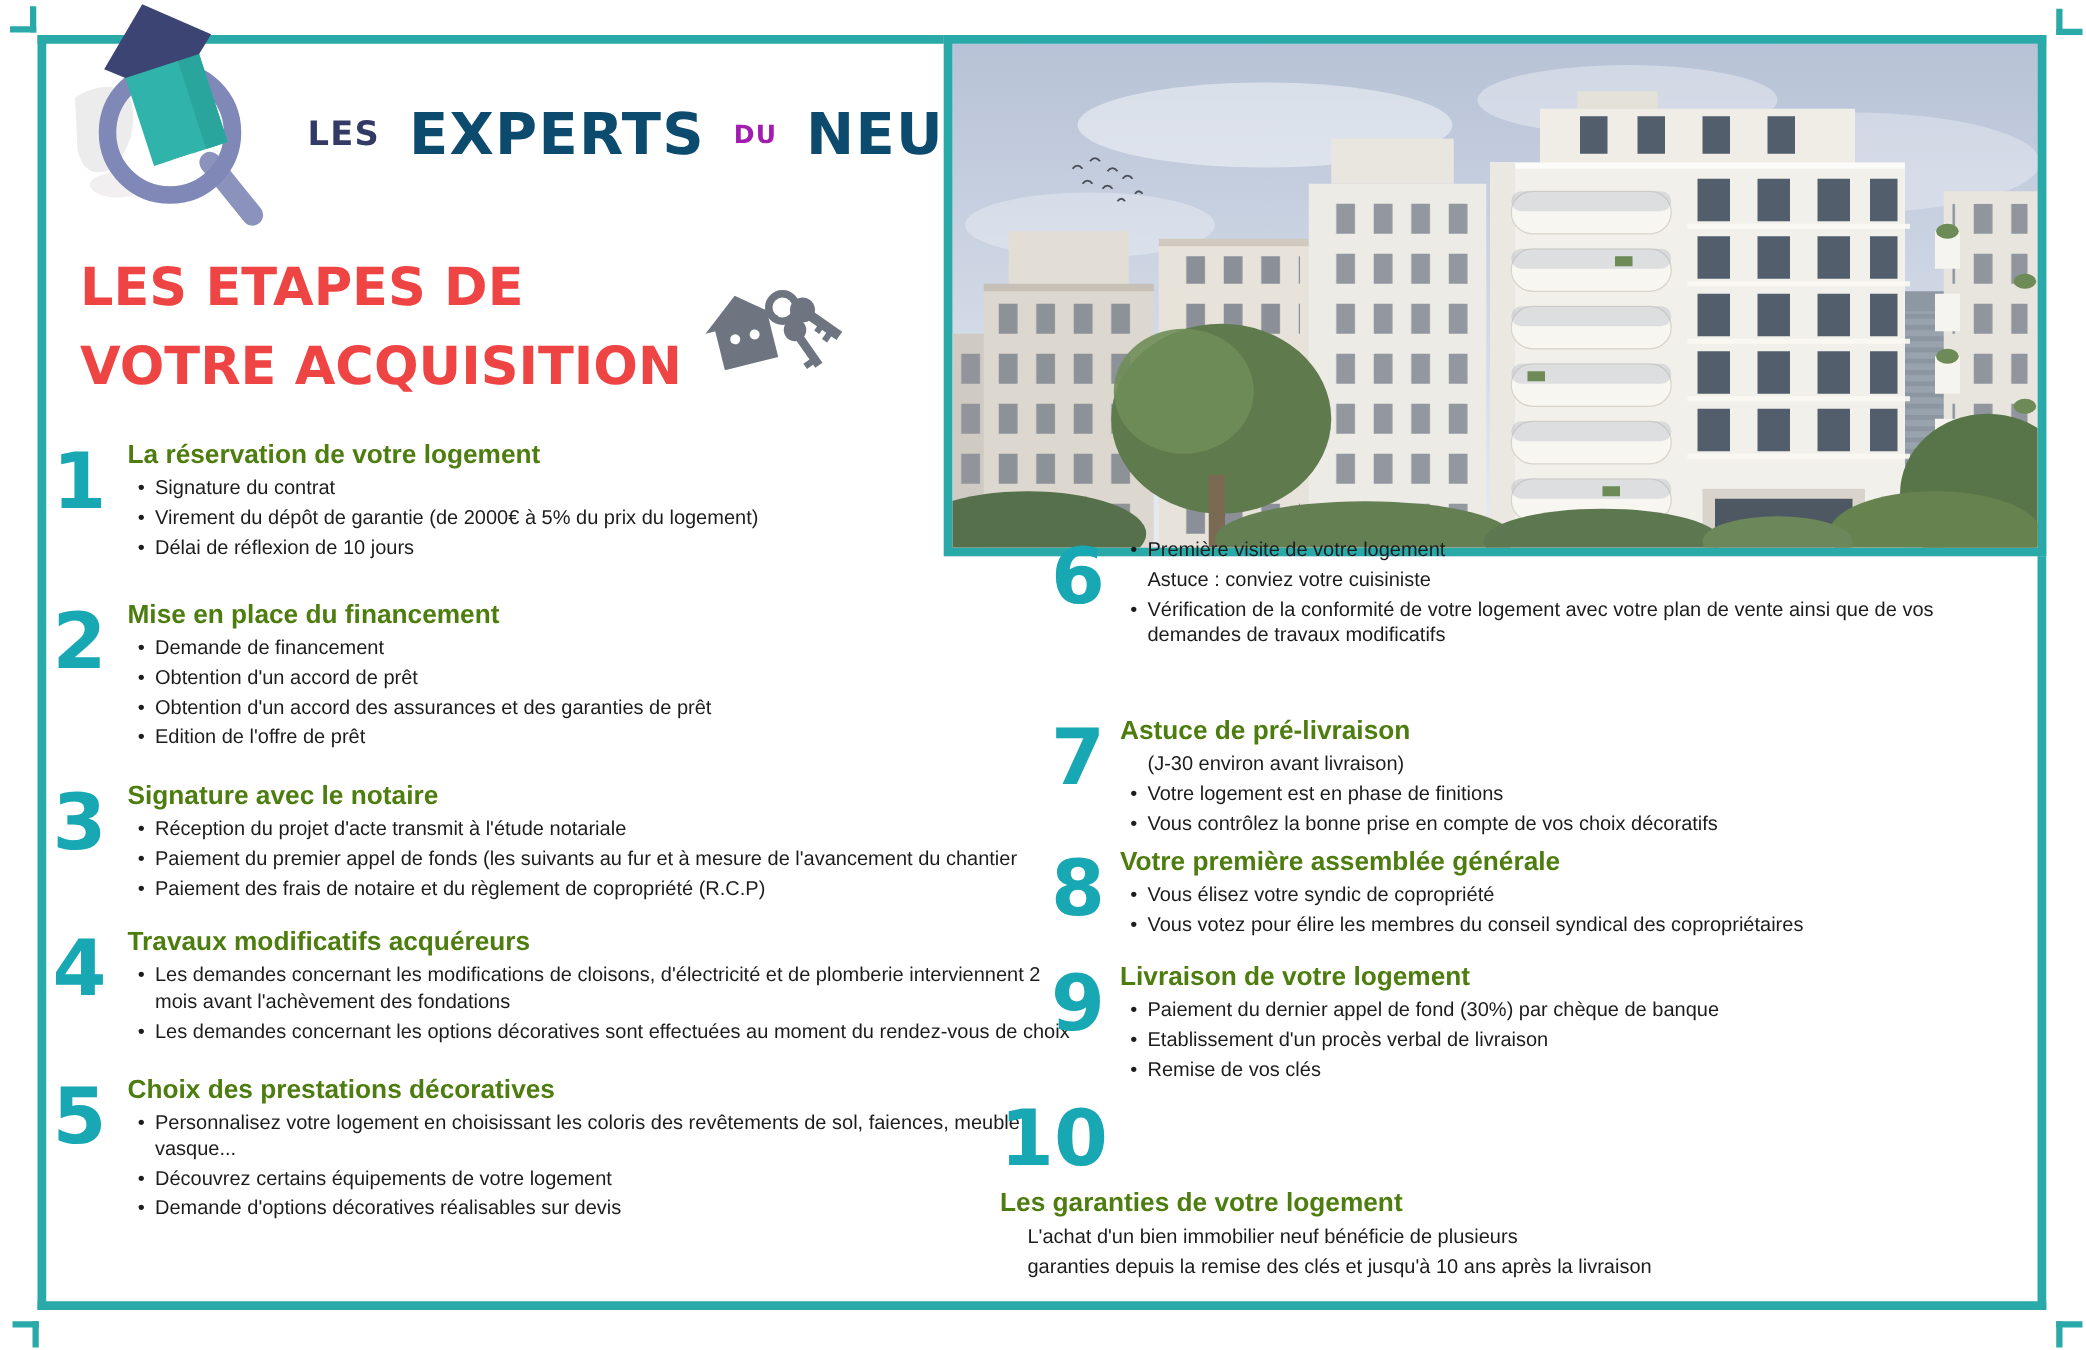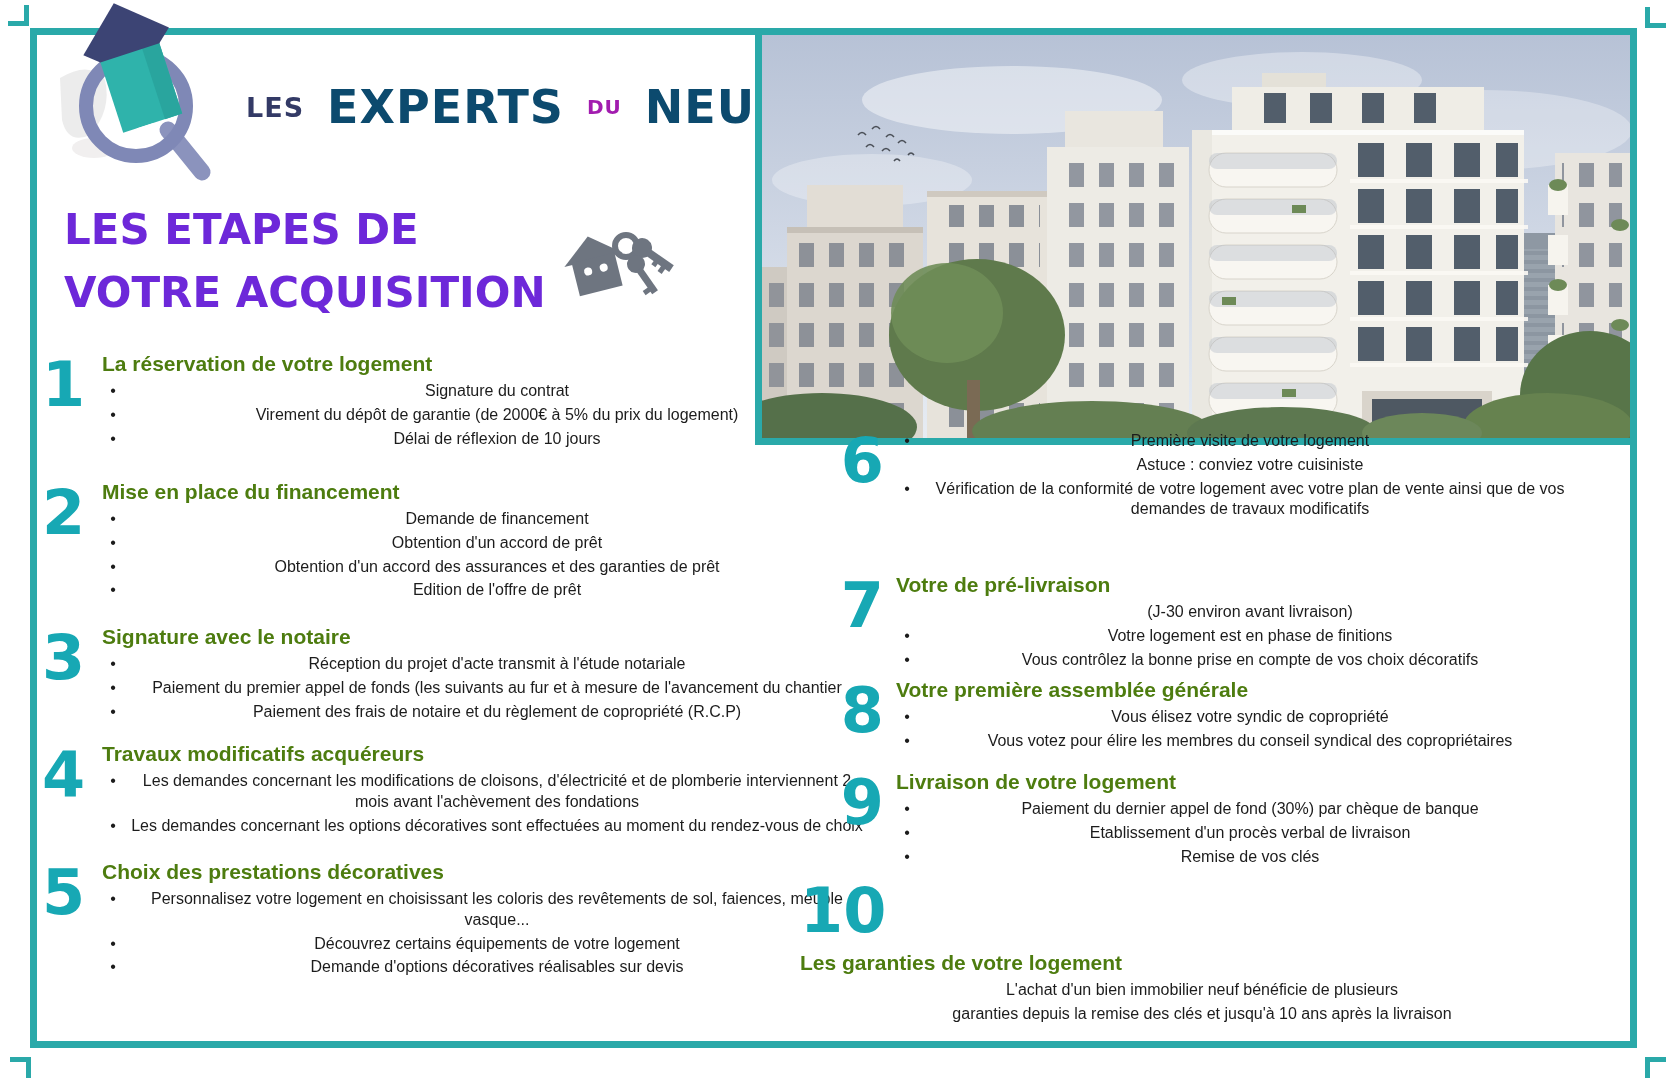--- a/index.html
+++ b/index.html
@@ -21,42 +21,42 @@
   
   .logo-icon{position:absolute;left:50px;top:0px;width:168px;height:188px;}
   .logo-text{position:absolute;left:222px;top:80px;display:flex;align-items:center;gap:23px;
              font-family:"DejaVu Sans",sans-serif;font-weight:700;letter-spacing:1px;margin-left:24px;}
   .lt-small{font-size:27px;color:#333a66;}
   .lt-big{font-size:46px;color:#0c4a6e;}
   .lt-tiny{font-size:20px;color:#a21caf;}
 
   
   .title{position:absolute;left:64px;top:198px;font-family:"DejaVu Sans",sans-serif;
-         font-weight:700;font-size:42px;line-height:63px;color:#6d28d9;}
+         font-weight:700;font-size:42px;line-height:63px;color:#ef4444;}
   .keys-icon{position:absolute;left:556px;top:220px;width:122px;height:96px;}
 
   
   .photo{position:absolute;left:755px;top:28px;width:882px;height:417px;
          border:7px solid #2aa9a9;box-sizing:border-box;background:#cfd8e4;}
   .photo svg{display:block;width:100%;height:100%;}
 
   
   .step{position:absolute;display:flex;gap:10px;}
   .num{font-family:"DejaVu Sans",sans-serif;font-weight:800;font-size:62px;line-height:0.95;
        color:#17a8b4;margin-top:4px;flex:none;}
   .sl{width:828px;}
   .sl .num{width:50px;}
   .sr{width:782px;}
   .sr .num{width:84px;text-align:right;padding-right:2px;}
   .body{flex:1;min-width:0;}
   .h{font-size:21px;font-weight:700;color:#4d7c0f;margin-bottom:5px;}
   .li{display:flex;font-size:16px;line-height:1.3;color:#1c1c1c;margin:3px 0;}
   .li .dot{width:22px;flex:none;text-align:center;color:#1c1c1c;}
   .li.note{padding-left:22px;}
-  .li .txt{flex:1;text-align:center;}
+  .li .txt{flex:1;}
 </style>
 </head>
 <body>
 
 <div class="canvas">
 
   <div class="fbar f-top"></div>
   <div class="fbar f-left"></div>
   <div class="fbar f-bottom"></div>
   <div class="fbar f-right"></div>
@@ -386,21 +386,21 @@
             <span class="dot">•</span>
             <span class="txt">Vérification de la conformité de votre logement avec votre plan de vente ainsi que de vos demandes de travaux modificatifs</span>
           </div>
         </div>
     </div>
   </div>
 
   <div class="step sr" style="left:800px;top:573px;">
     <div class="num">7</div>
     <div class="body">
-      <div class="h">Votre de pré-livraison</div>
+      <div class="h">Astuce de pré-livraison</div>
       <div class="items">
           <div class="li note">
             <span class="txt">(J-30 environ avant livraison)</span>
           </div>
           <div class="li bullet">
             <span class="dot">•</span>
             <span class="txt">Votre logement est en phase de finitions</span>
           </div>
           <div class="li bullet">
             <span class="dot">•</span>

